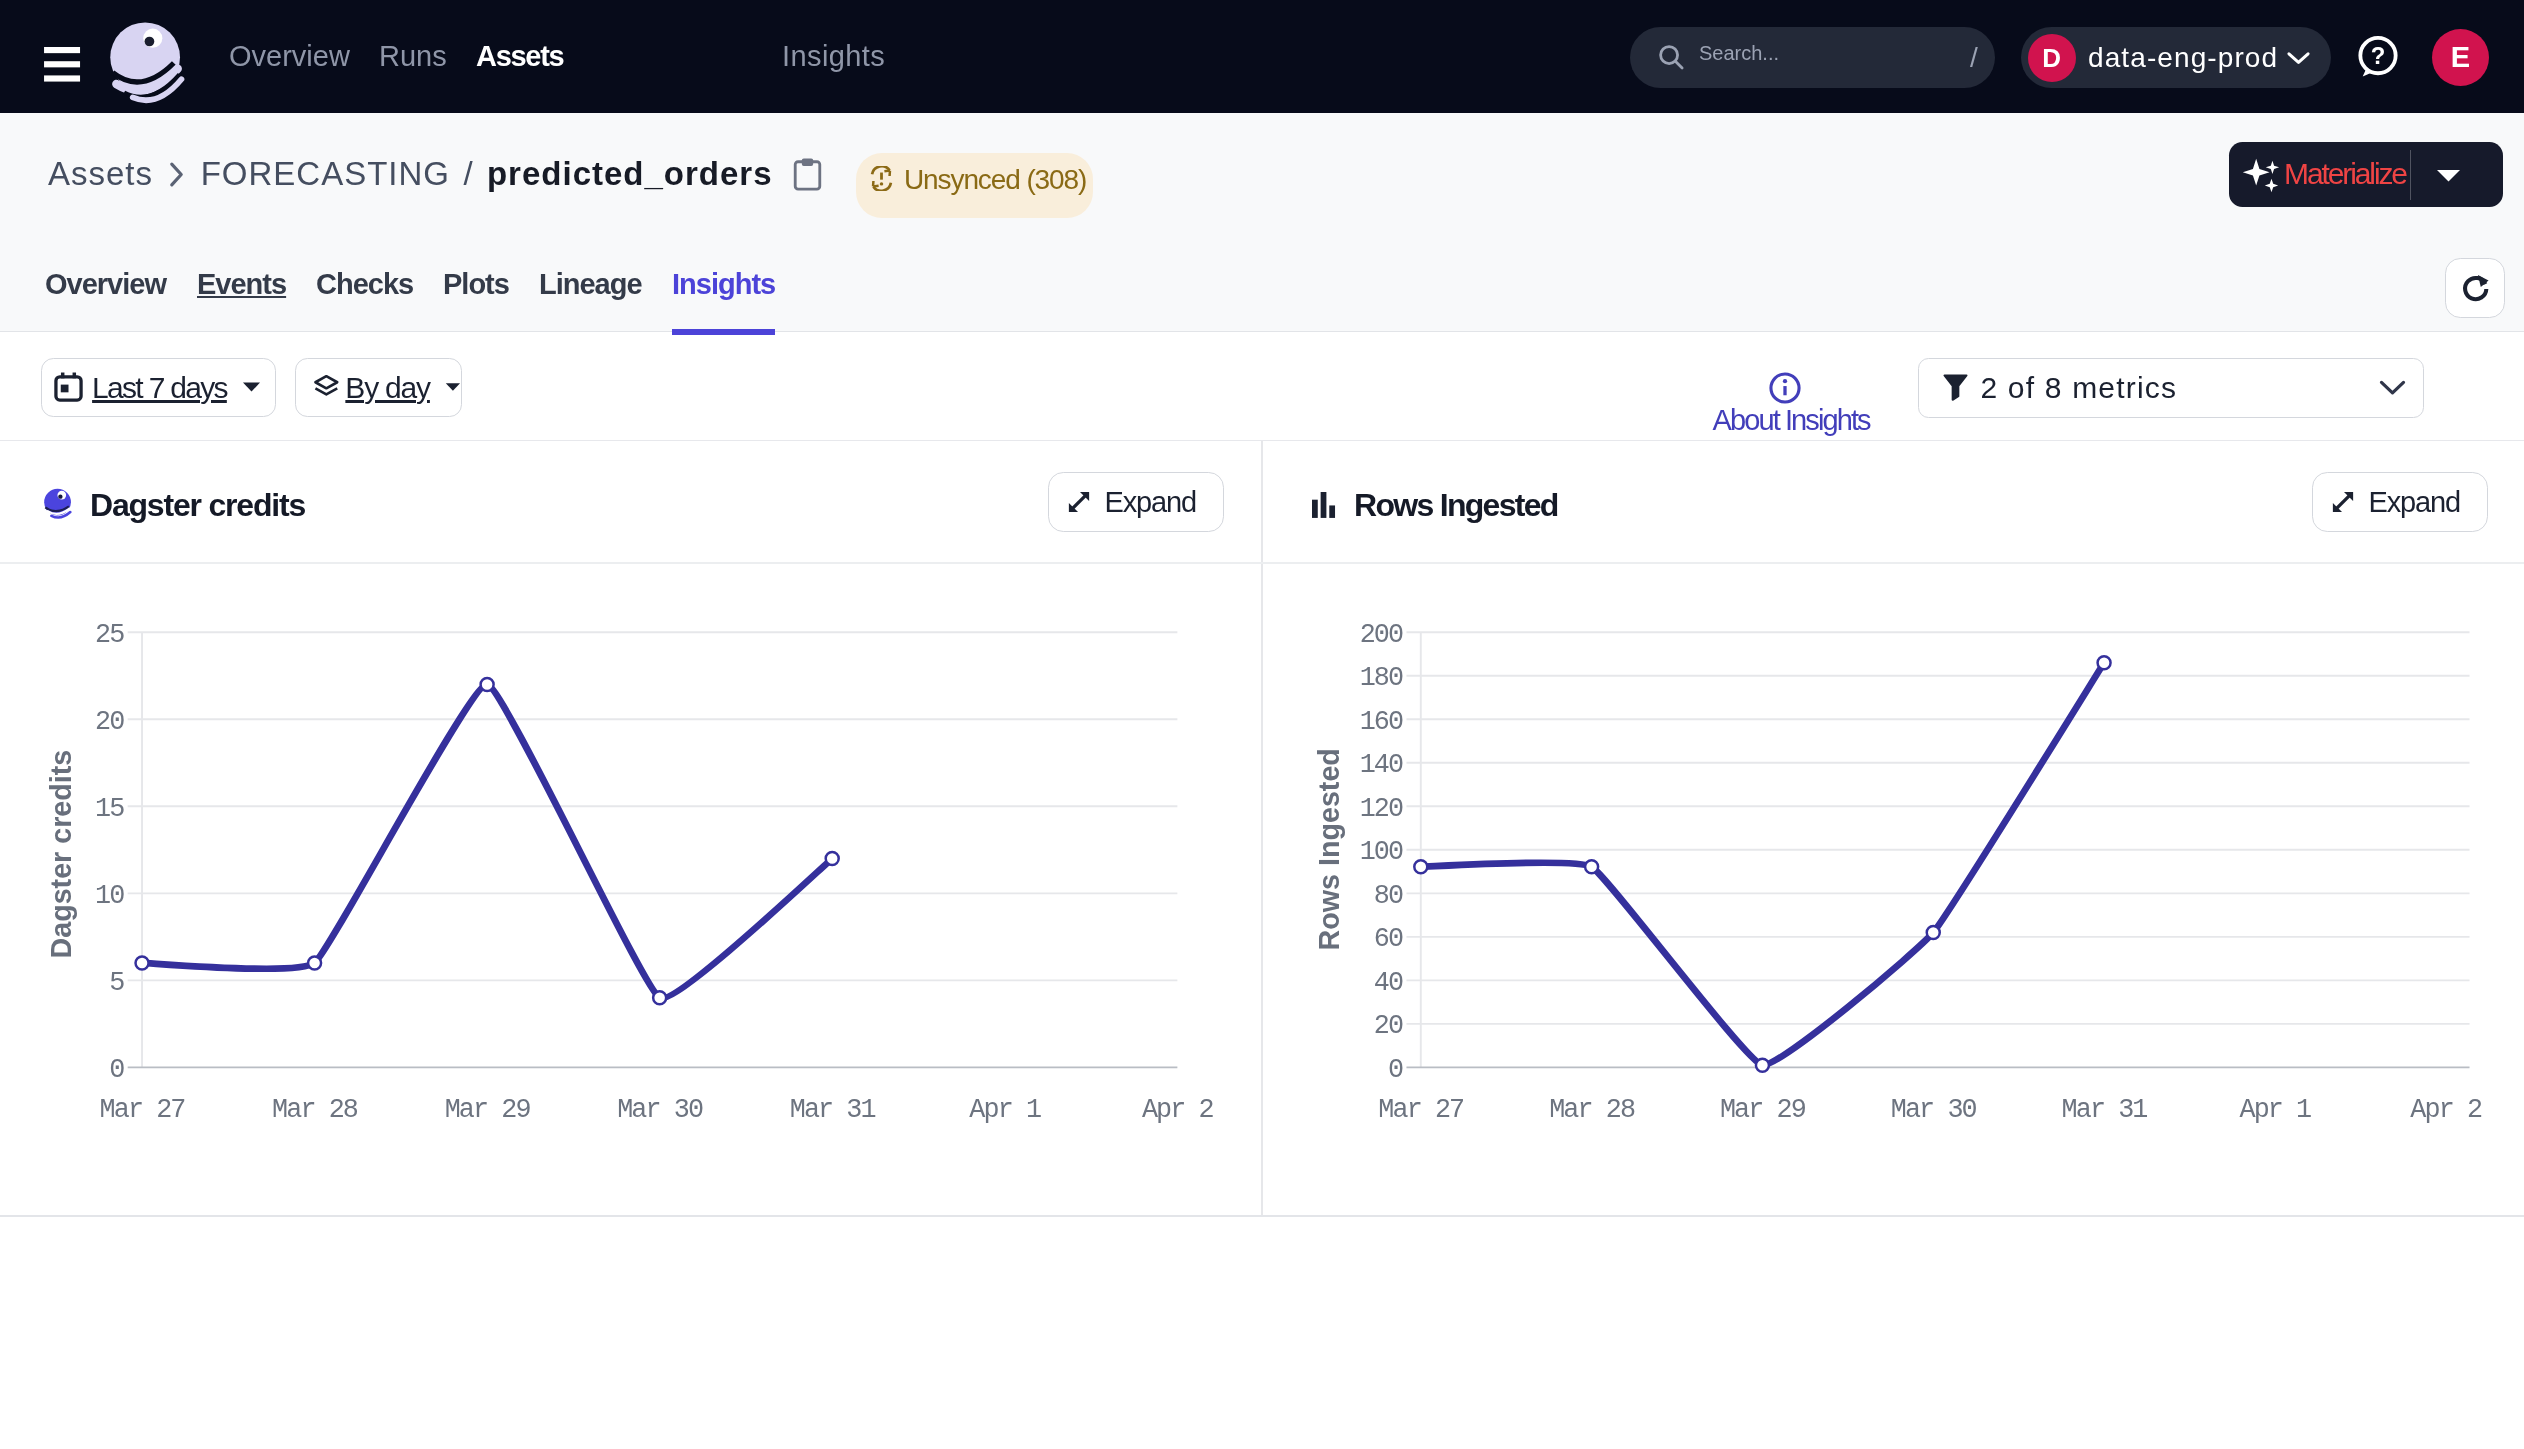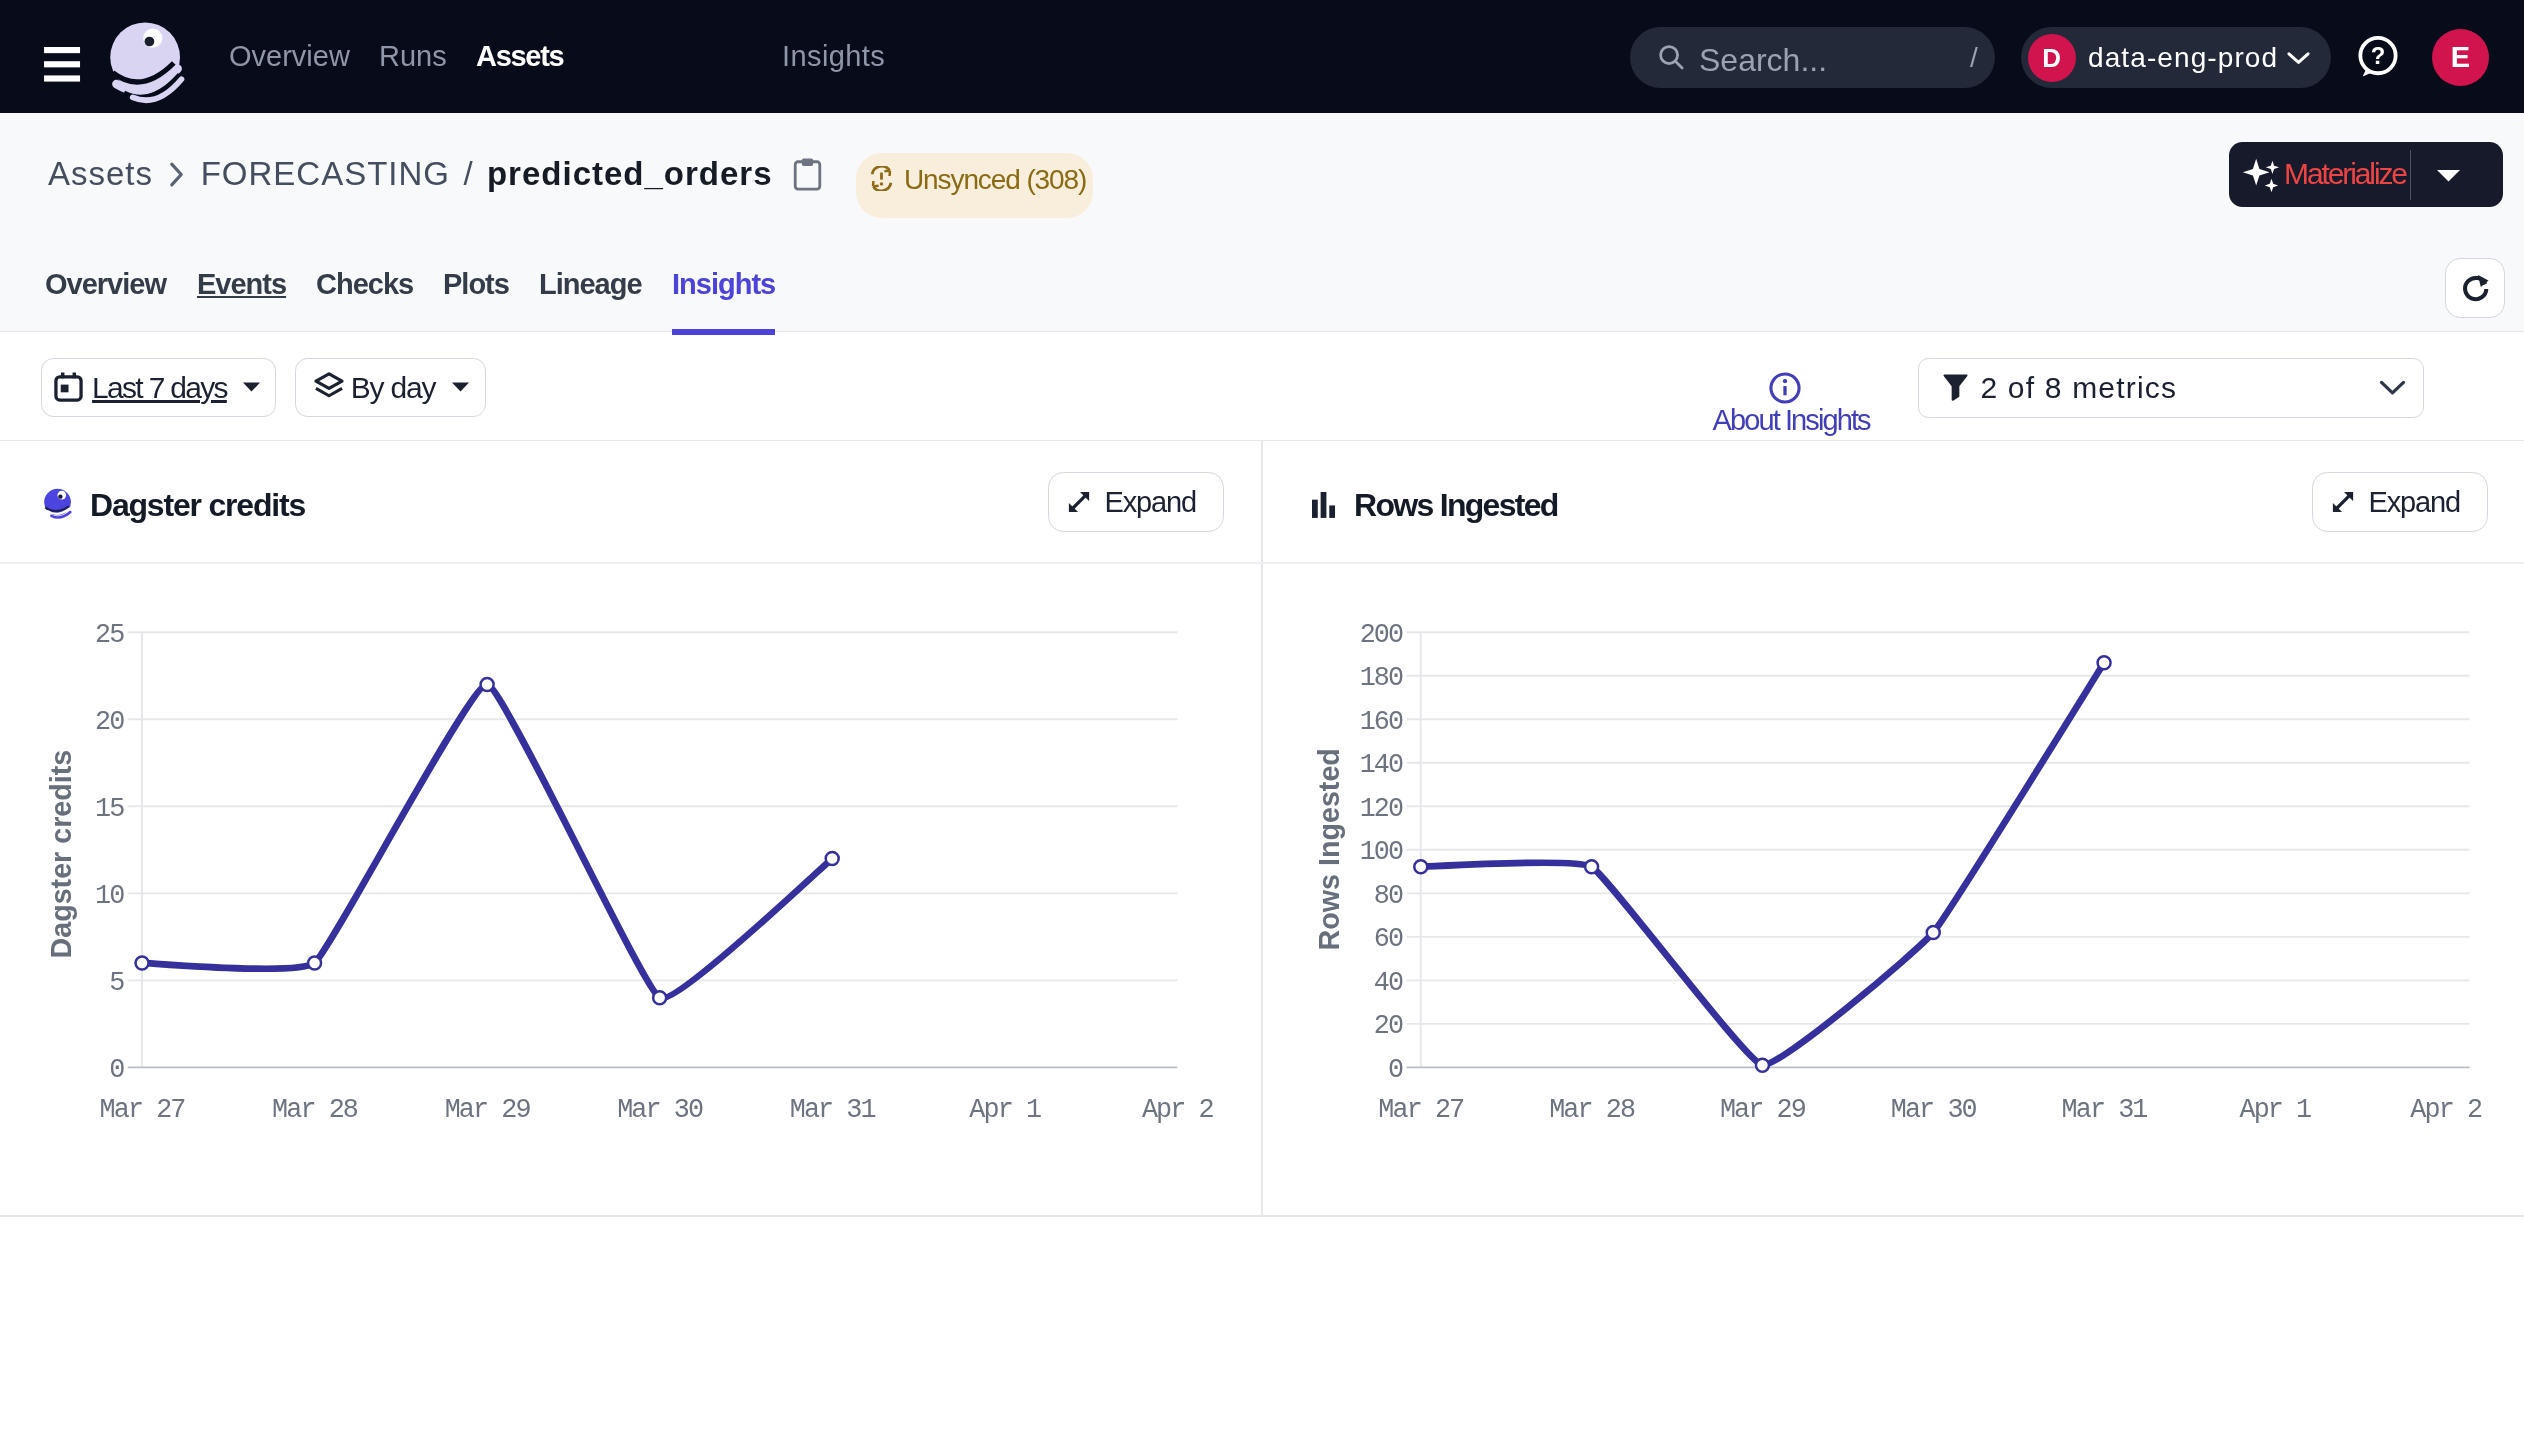--- a/index.html
+++ b/index.html
@@ -54,21 +54,21 @@
   <div class="navlink" style="left:229px;">Overview</div>
   <div class="navlink" style="left:379px;">Runs</div>
   <div class="navlink" style="left:476px; color:#fff; font-weight:700; letter-spacing:-1.3px;">Assets</div>
   <div class="navlink" style="left:782px; letter-spacing:0.4px;">Insights</div>
 
   <div class="abs" style="left:1630px; top:27px; width:365px; height:61px; background:#232938; border-radius:31px;">
     <svg class="abs" style="left:28px; top:17px;" width="27" height="27" viewBox="0 0 28 28">
       <circle cx="11.5" cy="11.5" r="8.8" stroke="#9ba2b3" stroke-width="2.9" fill="none"></circle>
       <line x1="18" y1="18" x2="25" y2="25" stroke="#9ba2b3" stroke-width="2.9" stroke-linecap="round"></line>
     </svg>
-    <div class="abs" style="left:69px; top:15.3px; font-size:32px; color:#9ba2b3;">Search...</div>
+    <div class="abs" style="left:69px; top:15.3px; font-size:20px; color:#9ba2b3;">Search...</div>
     <div class="abs" style="left:340px; top:15.3px; font-size:28px; color:#9ba2b3;">/</div>
   </div>
 
   <div class="abs" style="left:2021px; top:27px; width:310px; height:61px; background:#232938; border-radius:31px;">
     <div class="abs" style="left:6.7px; top:6.7px; width:48px; height:48px; border-radius:24px; background:#d1134e; color:#fff;
       font-size:26px; font-weight:700; text-align:center; line-height:48px;">D</div>
     <div class="abs" style="left:67px; top:15.3px; font-size:28px; color:#fff; letter-spacing:1.1px; white-space:nowrap;">data-eng-prod</div>
     <svg class="abs" style="left:265px; top:24px;" width="25" height="15.3" viewBox="0 0 26 16">
       <path d="M 3 3 L 13 12 L 23 3" stroke="#fff" stroke-width="3.2" fill="none" stroke-linecap="round" stroke-linejoin="round"></path>
     </svg>
@@ -148,21 +148,21 @@
     <line x1="9" y1="0.5" x2="9" y2="6.5" stroke="#1b2130" stroke-width="3.6"></line>
     <line x1="21" y1="0.5" x2="21" y2="6.5" stroke="#1b2130" stroke-width="3.6"></line>
     <rect x="7" y="13" width="8" height="8" fill="#1b2130"></rect>
   </svg>
   <span style="margin-left:9.6px; letter-spacing:-1.7px;text-decoration:underline;">Last 7 days</span>
   <svg style="margin-left:15.3px;" width="19" height="10.5" viewBox="0 0 20 11">
     <path d="M 1 0.5 L 10 10 L 19 0.5 Z" fill="#1b2130"></path>
   </svg>
 </div>
 
-<div class="btn" style="left:295px; top:358px; width:191px; height:59px;">
+<div class="btn" style="left:295px; top:358px; width:167px; height:59px;text-decoration:underline;">
   <svg style="margin-left:17px;" width="32" height="31" viewBox="0 0 33 32">
     <path d="M 16.5 2 L 30 9.5 L 16.5 17 L 3 9.5 Z" fill="none" stroke="#1b2130" stroke-width="3.2" stroke-linejoin="round"></path>
     <path d="M 3 17 L 16.5 24.5 L 30 17" fill="none" stroke="#1b2130" stroke-width="3.2" stroke-linejoin="round"></path>
   </svg>
   <span style="margin-left:5.7px; letter-spacing:-1.2px;">By day</span>
   <svg style="margin-left:15.3px;" width="19" height="10.5" viewBox="0 0 20 11">
     <path d="M 1 0.5 L 10 10 L 19 0.5 Z" fill="#1b2130"></path>
   </svg>
 </div>
 

